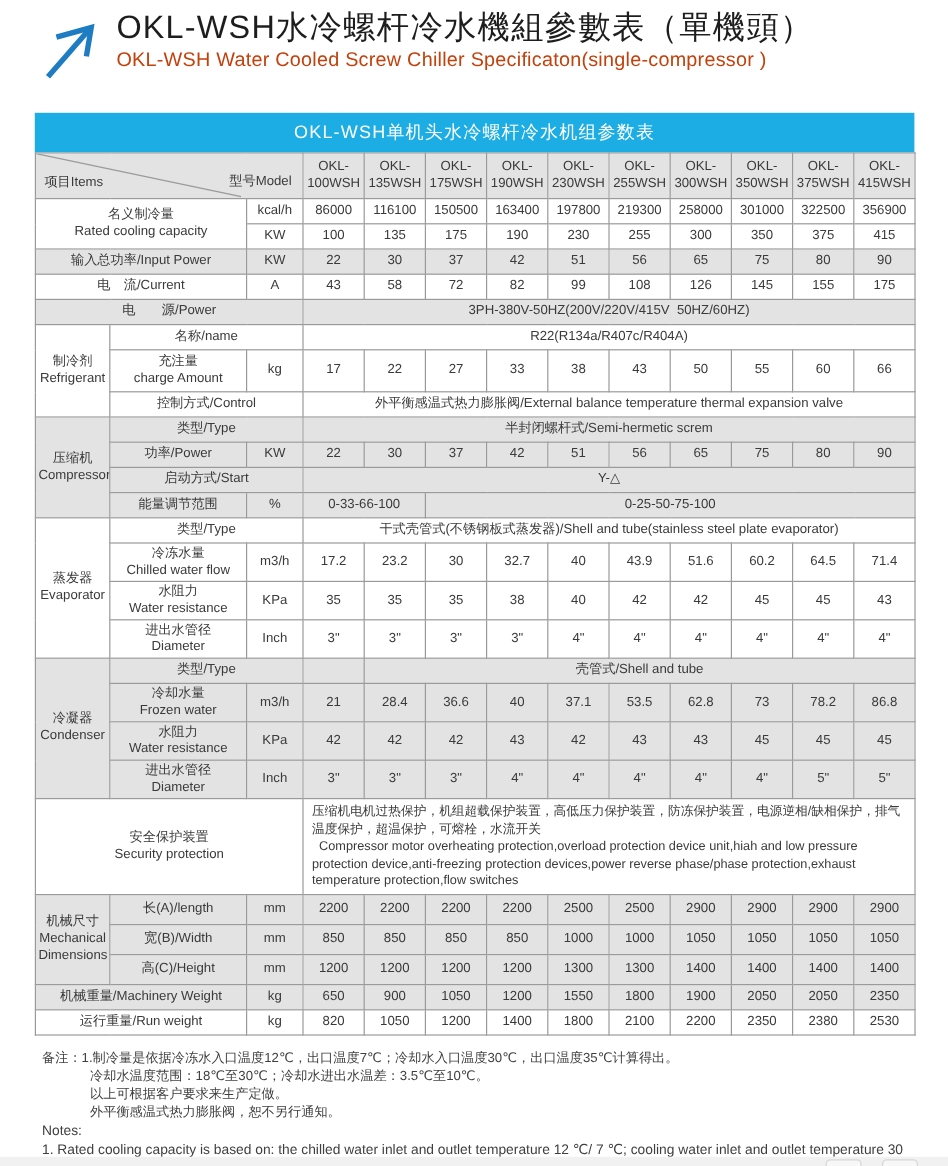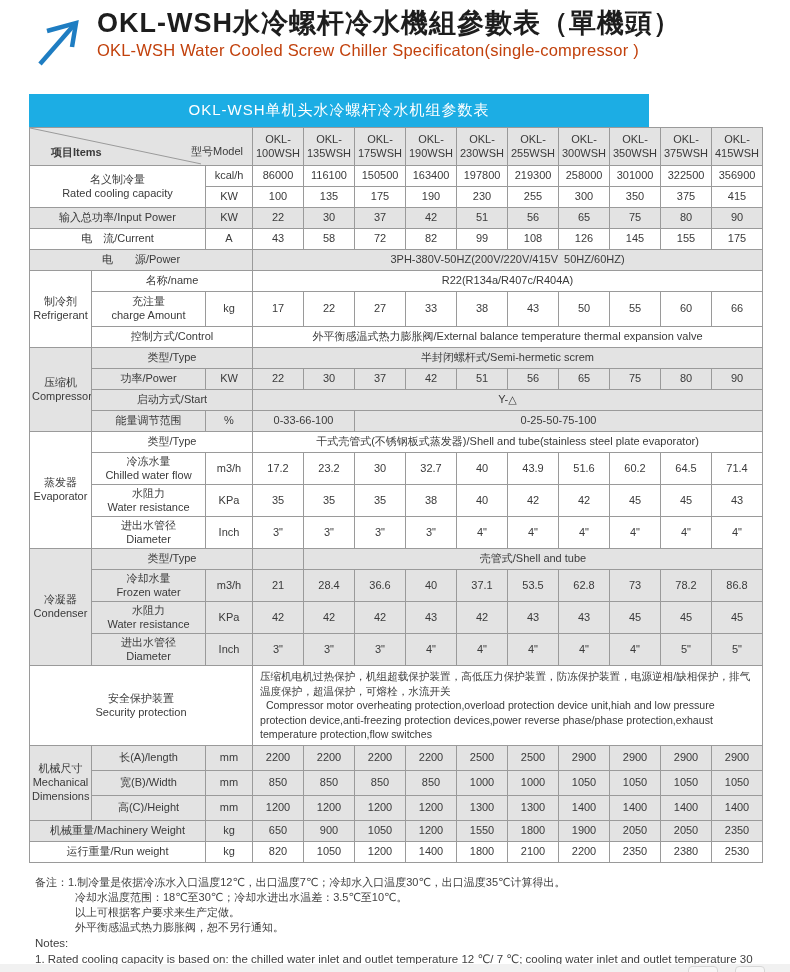--- a/index.html
+++ b/index.html
@@ -4,42 +4,42 @@
 <style>
   * { margin:0; padding:0; box-sizing:border-box; }
   html,body { width:790px; height:972px; background:#fff; overflow:hidden;
     font-family:"Liberation Sans","DejaVu Sans",sans-serif; color:#333; }
   .page { position:relative; width:790px; height:972px; padding:8px 28px 0 29px; }
 
   
   .hdr { display:flex; align-items:flex-start; margin-left:4px; height:70px; }
   .logo { width:58px; height:56px; flex:0 0 58px; margin-top:4px; }
   .titles { margin-left:6px; }
-  .t-zh { font-size:27px; font-weight:bold; color:#1d1d1d; letter-spacing:1px; line-height:1.15; }
+  .t-zh { font-size:27px; font-weight:normal; color:#1d1d1d; letter-spacing:1px; line-height:1.15; }
   .t-en { font-size:16.5px; color:#c2410c; margin-top:2px; letter-spacing:.2px; }
 
   
   .tablewrap { margin-top:16px; width:733px; }
-  .tbar { width:620px; height:33px; background:#1cade4; color:#fff; font-size:15px;
+  .tbar { width:733px; height:33px; background:#1cade4; color:#fff; font-size:15px;
     display:flex; align-items:center; justify-content:center; letter-spacing:1px; }
   table { border-collapse:collapse; table-layout:fixed; width:733px; font-size:11px; color:#3a3a3a; }
   td { border:1px solid #9a9a9a; text-align:center; vertical-align:middle;
     padding:1px 2px; line-height:1.25; height:21px; overflow:hidden; }
   tr.g td { background:#e3e3e3; }
   tr.w td { background:#ffffff; }
   tr.hh td { height:38px; }
   tr.t2 td { height:32px; }
   tr.t36 td { height:35px; }
   tr.sec td { height:70px; }
   tr.m td { height:25px; }
   td.pre { white-space:pre-line; }
   td.left { text-align:left; padding:3px 6px 3px 7px; line-height:1.38; font-size:10.6px; }
   td.diag { position:relative; padding:0; }
   td.diag svg.dline { position:absolute; inset:0; width:100%; height:100%; }
-  .corner-items { position:absolute; left:21px; bottom:5px; font-size:11px;font-weight:bold; }
+  .corner-items { position:absolute; left:7px; bottom:5px; font-size:11px; }
   .corner-model { position:absolute; right:9px; bottom:6px; font-size:11px; }
 
   
   .notes { margin-top:12px; font-size:11px; color:#3f3f3f; line-height:15px; margin-left:6px; }
   .notes .l1 { margin-left:0; }
   .notes .l2 { margin-left:27px; }
   .notes .l3,.notes .l4,.notes .l5 { margin-left:40px; }
   .notes .nlabel { margin-top:1px; font-size:11.5px; }
   .notes .len { font-size:11.5px; line-height:16px; }
 

